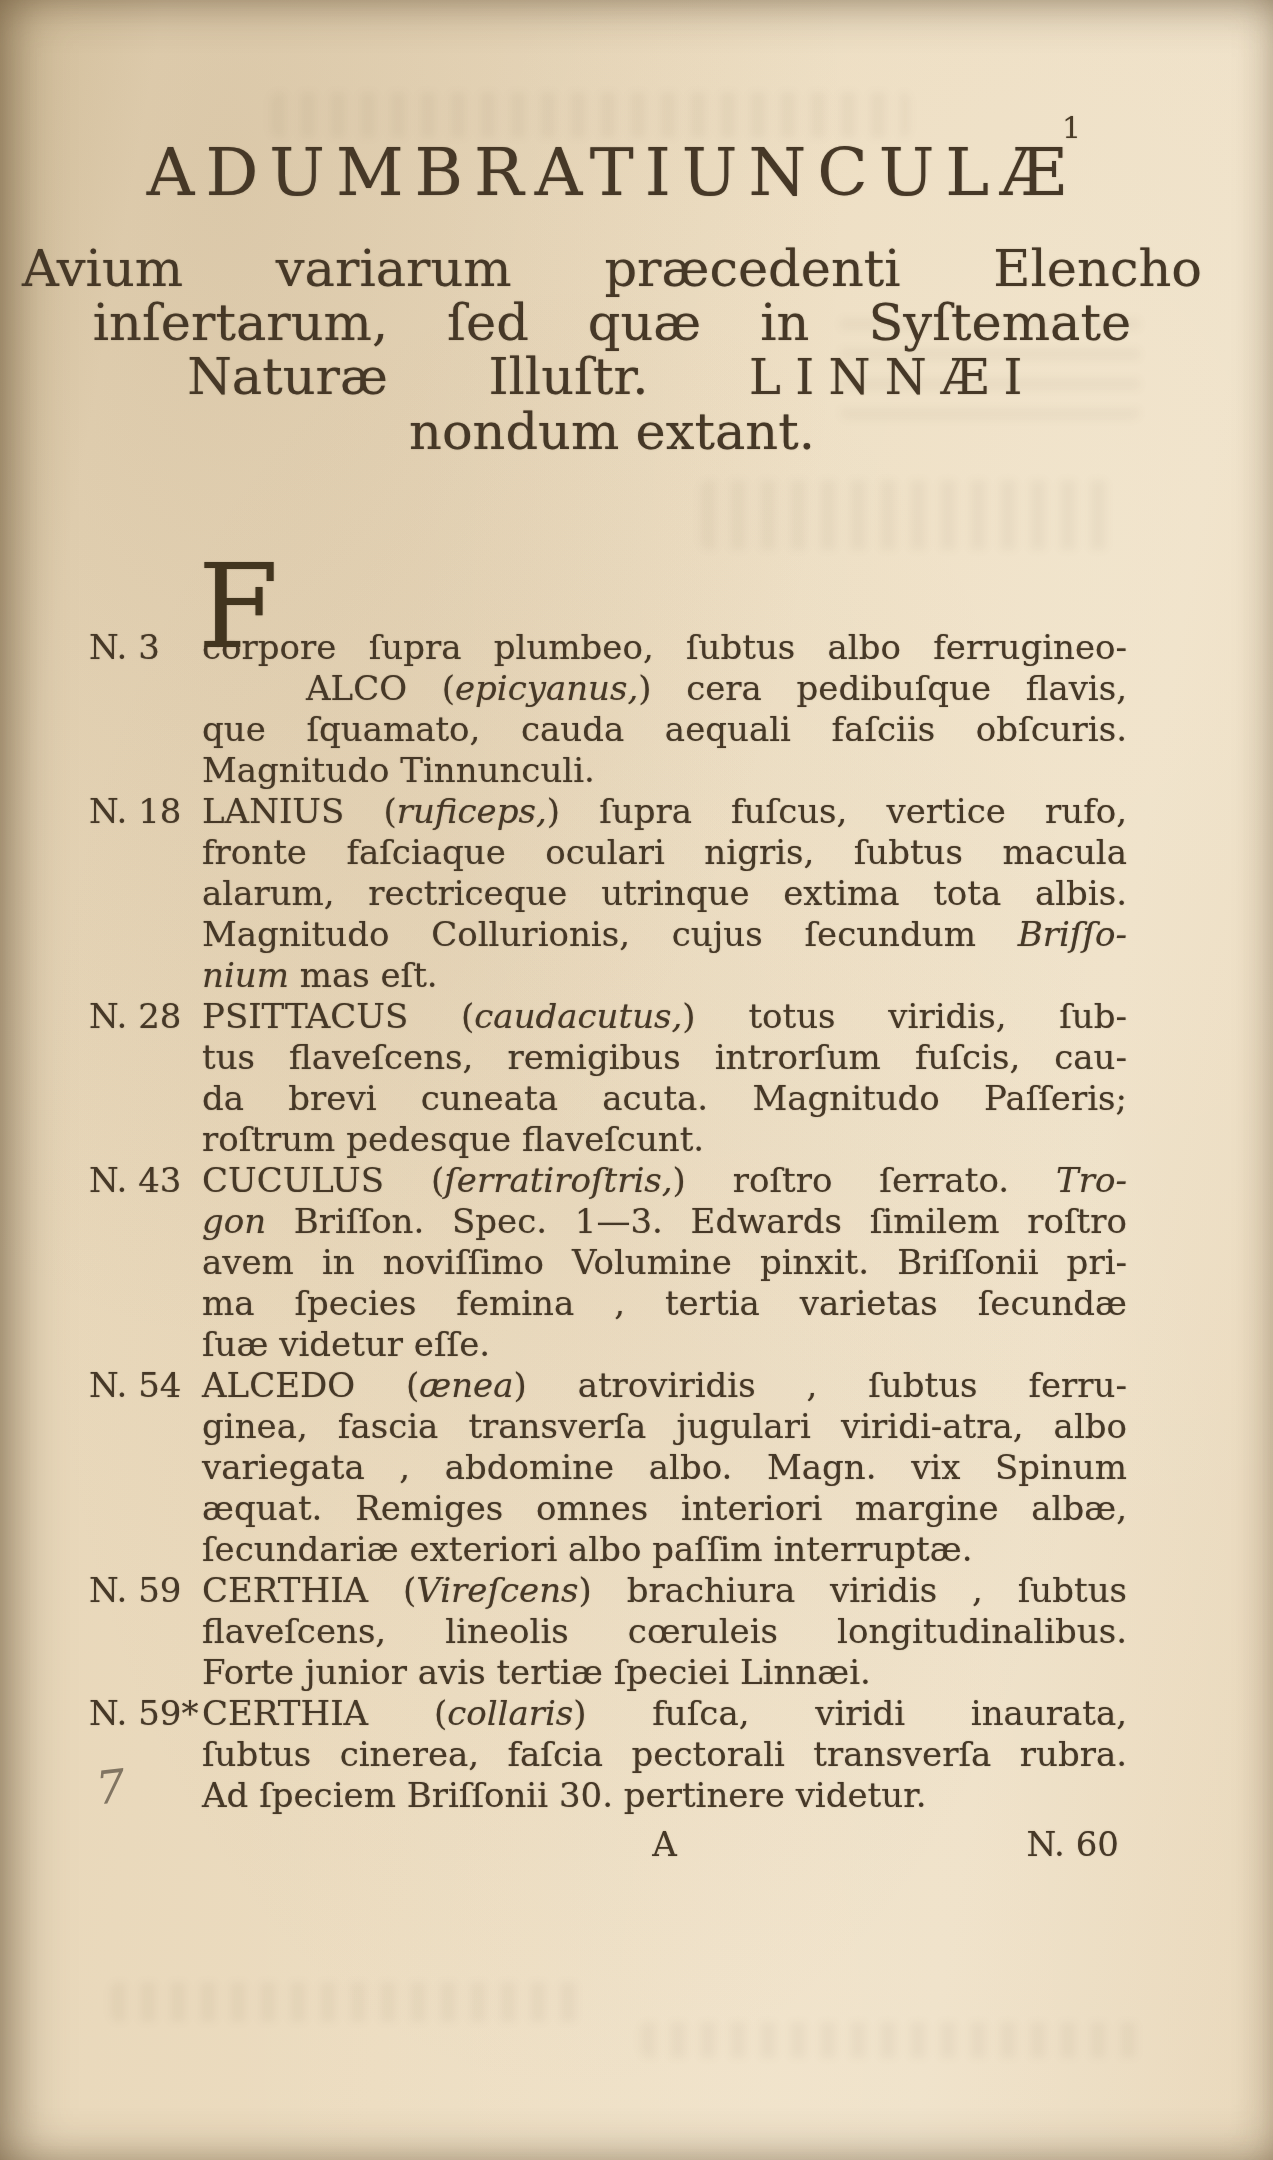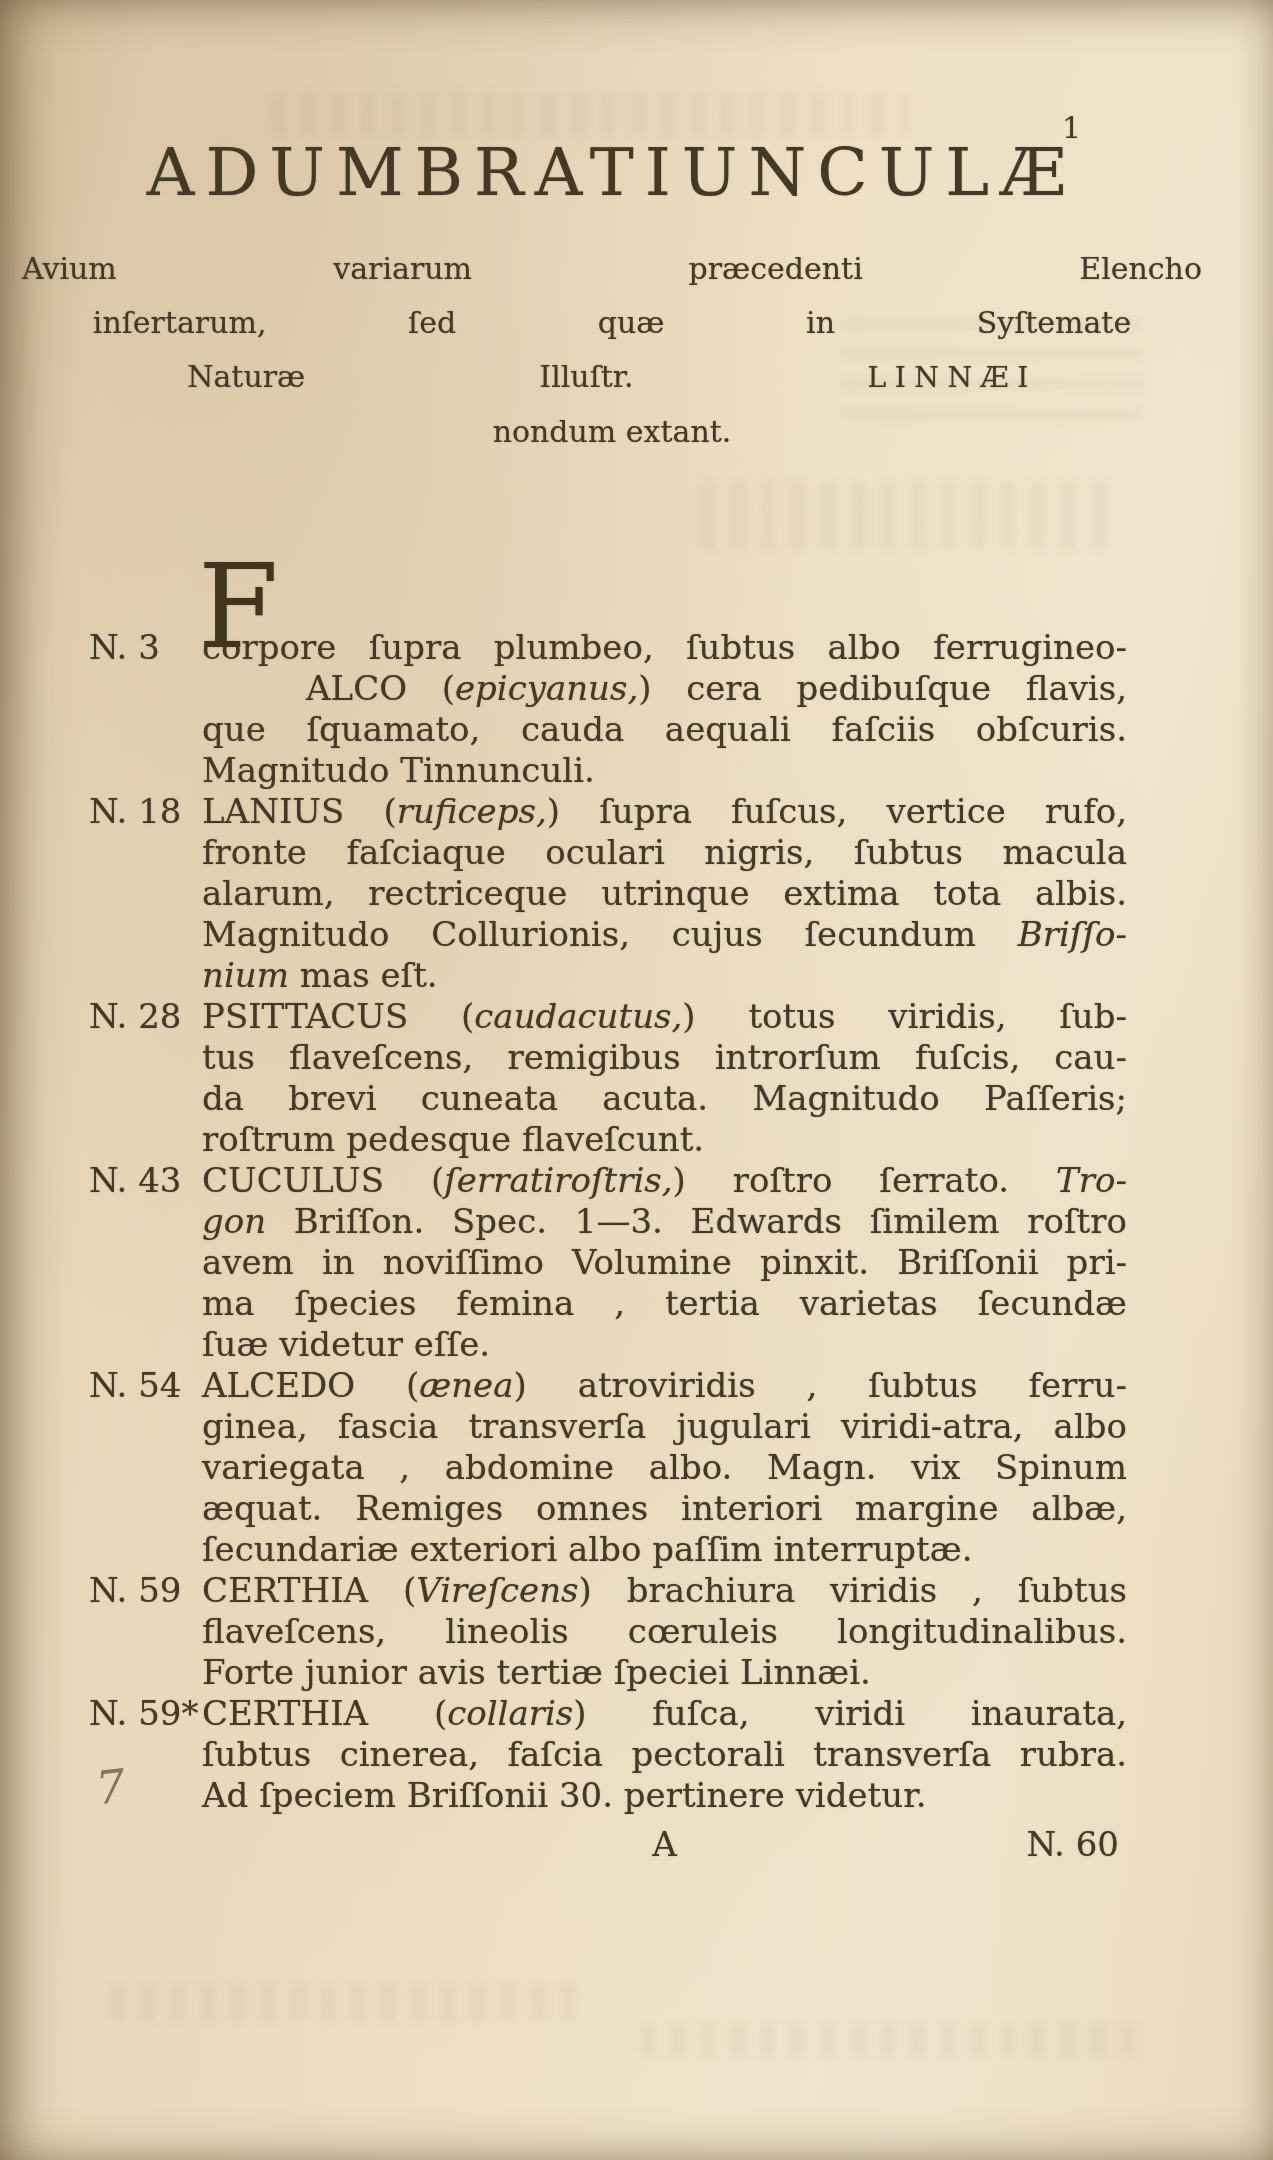--- a/index.html
+++ b/index.html
@@ -32,21 +32,21 @@
   .pagenum {
     position:absolute; left:1062px; top:110px;
     font-size:30px; color:#4a3c28;
   }
 
   .title {
     margin:0; font-size:66px; font-weight:normal; line-height:1;
     text-align:center; letter-spacing:11px; white-space:nowrap;
   }
 
-  .subtitle { margin-top:36px; font-size:30px; line-height:54px; }
+  .subtitle { margin-top:36px; font-size:51px; line-height:54px; }
   .sub-line { margin:0 auto; text-align:justify; text-align-last:justify; }
   .sub-line.w88 { width:88%; }
   .sub-line.w72 { width:72%; }
   .sub-line.center { text-align:center; text-align-last:center; }
 
   .entries { margin-top:168px; margin-left:67px; font-size:34px; line-height:41px; }
   .entry { display:flex; }
   .entry .num { width:113px; flex:0 0 113px; white-space:nowrap; }
   .entry .text { position:relative; width:925px; }
   .line { text-align:justify; text-align-last:justify; }

